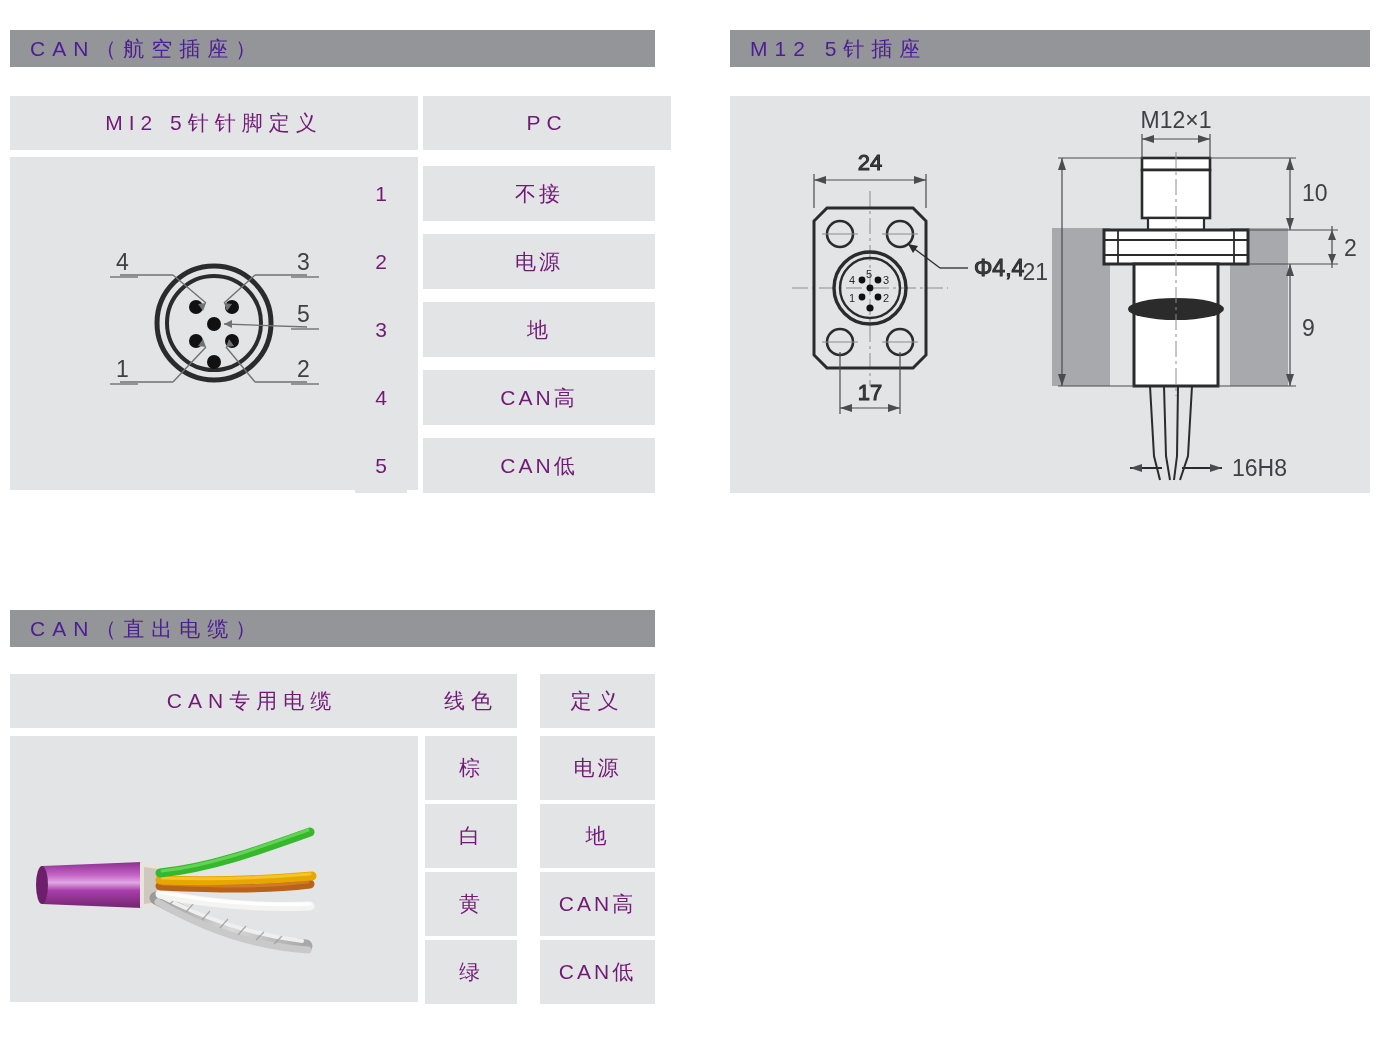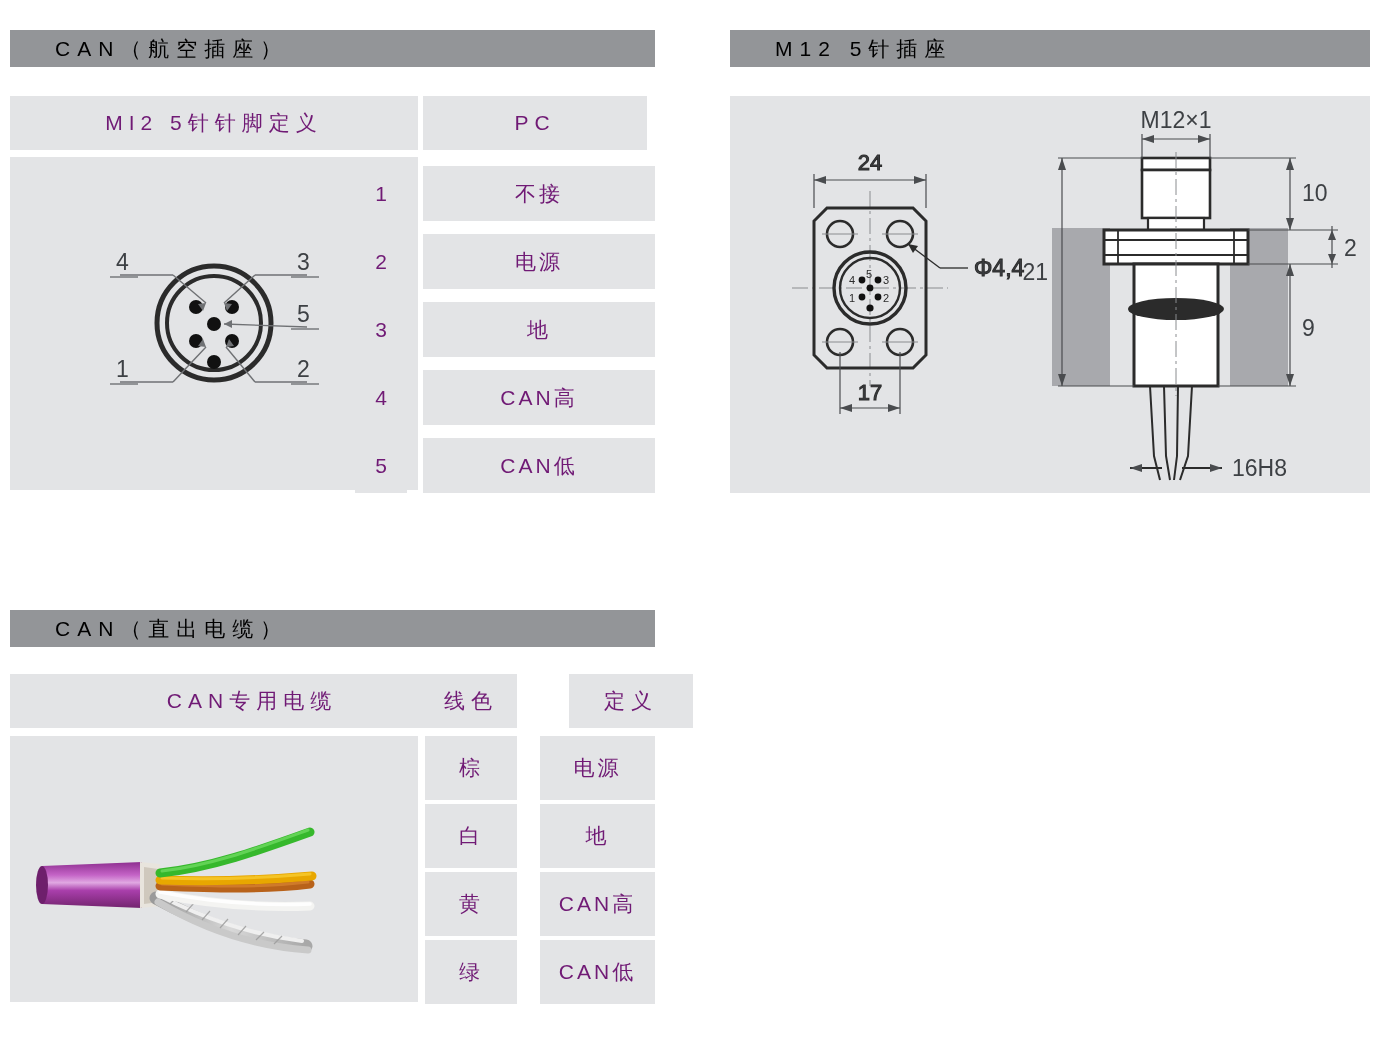--- a/index.html
+++ b/index.html
@@ -9,26 +9,26 @@
     font-family: "Liberation Sans", "DejaVu Sans", sans-serif;
     overflow: hidden;
   }
   .page { position: relative; width: 1380px; height: 1038px; }
 
   
   .bar {
     position: absolute;
     height: 37px;
     background: #939598;
-    color: #000000;
+    color: #4c1d95;
     font-size: 21px;
     letter-spacing: 7px;
     display: flex;
     align-items: center;
-    padding-left: 45px;
+    padding-left: 20px;
     white-space: nowrap;
   }
 
   
   .cell {
     position: absolute;
     background: #e3e4e6;
     color: #701a75;
     display: flex;
     align-items: center;
@@ -56,21 +56,21 @@
   }
 </style>
 </head>
 <body>
 
 <div class="page">
 
   <div class="bar" style="left:10px; top:30px; width:645px;">CAN（航空插座）</div>
 
   <div class="cell head" style="left:10px; top:96px; width:408px; height:54px;">MI2 5针针脚定义</div>
-  <div class="cell head" style="left:423px; top:96px; width:224px; height:54px;">PC</div>
+  <div class="cell head" style="left:423px; top:96px; width:248px; height:54px;">PC</div>
 
   <div class="cell media" style="left:10px; top:157px; width:408px; height:333px;">
     <svg id="conn-figure" viewBox="0 0 408 333" width="408" height="333">
       <g stroke="#2b2b2b" fill="none">
 
         <circle cx="204" cy="166" r="57" stroke-width="5"></circle>
         <circle cx="204" cy="166" r="47" stroke-width="4"></circle>
       </g>
 
       <g fill="#111111">
@@ -307,21 +307,21 @@
         </g>
         <text class="lbl" x="502" y="380" font-size="23">16H8</text>
       </g>
     </svg>
   </div>
 
   <div class="bar" style="left:10px; top:610px; width:645px;">CAN（直出电缆）</div>
 
   <div class="cell head" style="left:10px; top:674px; width:484px; height:54px;">CAN专用电缆</div>
   <div class="cell head" style="left:425px; top:674px; width:92px; height:54px;">线色</div>
-  <div class="cell head" style="left:569px; top:674px; width:124px; height:54px;">定义</div>
+  <div class="cell head" style="left:540px; top:674px; width:115px; height:54px;">定义</div>
 
   <div class="cell media" style="left:10px; top:736px; width:408px; height:266px;">
     <svg viewBox="0 0 408 266" width="408" height="266">
       <defs>
         <linearGradient id="jacket" x1="0" y1="0" x2="0" y2="1">
           <stop offset="0%" stop-color="#8e2f90"></stop>
           <stop offset="28%" stop-color="#c463c6"></stop>
           <stop offset="45%" stop-color="#e0a8e2"></stop>
           <stop offset="62%" stop-color="#a93fab"></stop>
           <stop offset="100%" stop-color="#73246f"></stop>

